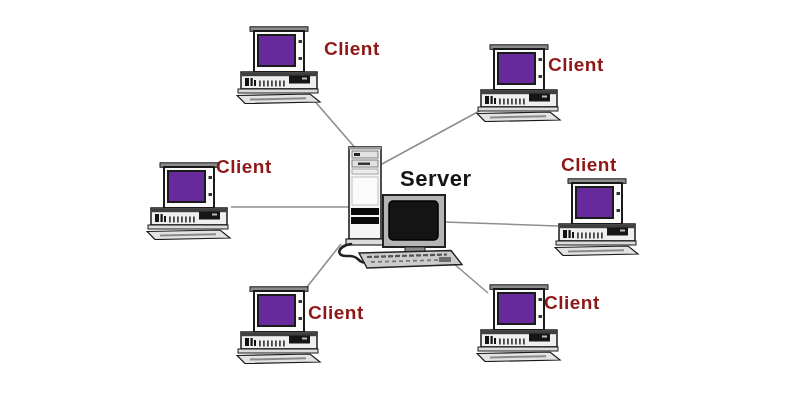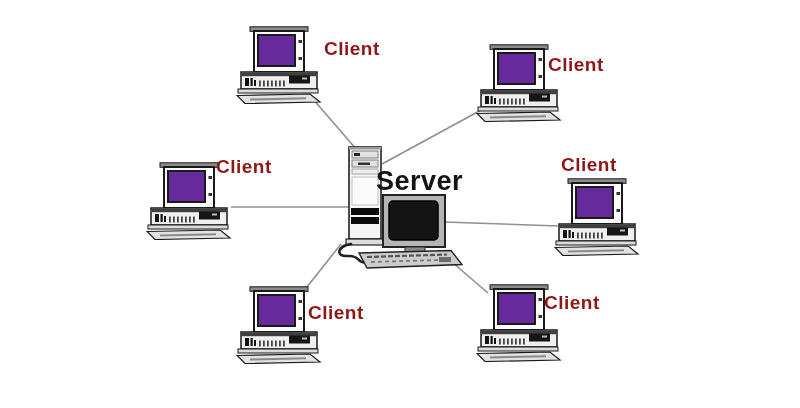--- a/index.html
+++ b/index.html
@@ -26,24 +26,24 @@
   .client-label {
     position: absolute;
     color: var(--client-text, #8e1616);
     font-weight: bold;
     font-size: 19px;
     letter-spacing: 0.5px;
     white-space: nowrap;
   }
   .server-label {
     position: absolute;
-    left: 376px; top: 166px;
+    left: 400px; top: 166px;
     color: var(--server-text, #111111);
     font-weight: bold;
-    font-size: 27px;
+    font-size: 22px;
     letter-spacing: 0.5px;
     white-space: nowrap;
   }
   
   .c1 { left: 236px; top: 26px; }
   .c1 .client-label { left: 88px; top: 12px; }
   .c2 { left: 476px; top: 44px; }
   .c2 .client-label { left: 72px; top: 10px; }
   .c3 { left: 146px; top: 162px; }
   .c3 .client-label { left: 70px; top: -6px; }

